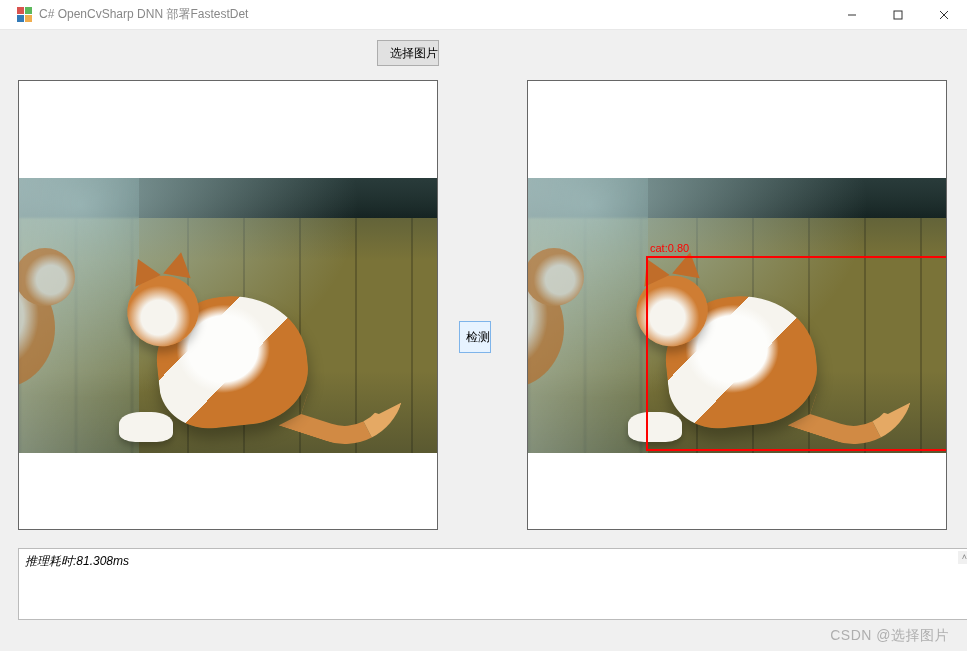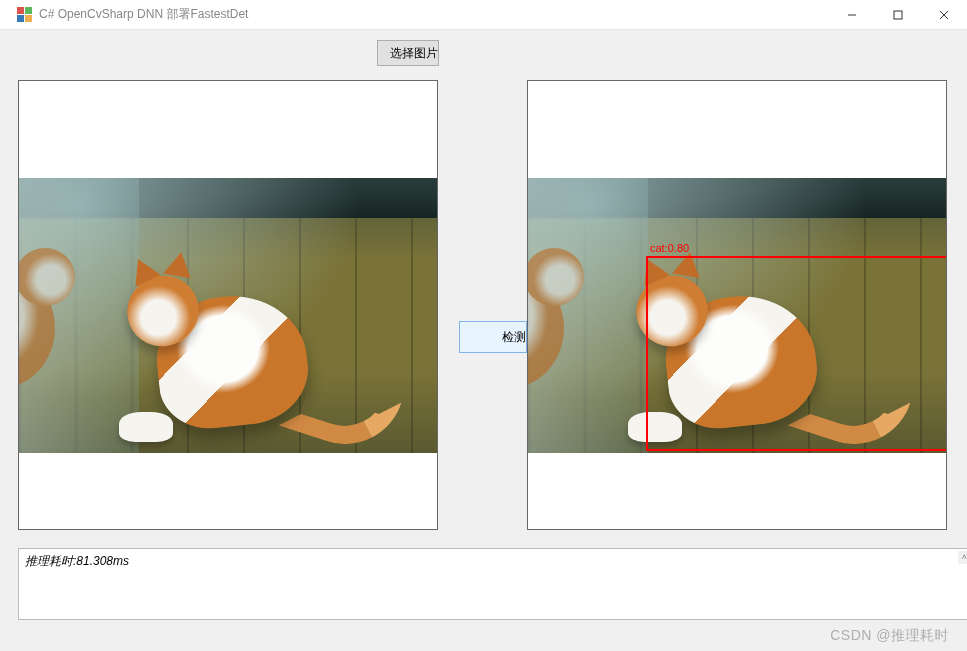--- a/index.html
+++ b/index.html
@@ -63,21 +63,21 @@
     }
     .btn-select {
       position: absolute;
       left: 377px; top: 10px;
       width: 62px; height: 26px;
       line-height: 16px;
     }
     .btn-detect {
       position: absolute;
       left: 459px; top: 291px;
-      width: 68px; height: 32px;
+      width: 32px; height: 32px;
       background: #e7f3ff;
       border: 1px solid #7eb4ea;
       line-height: 22px;
     }
     .imgbox {
       position: absolute;
       border: 1px solid #666;
       background: #fff;
       width: 420px;
       height: 450px;
@@ -297,14 +297,14 @@
         <div class="bbox-label">cat:0.80</div>
       </div>
     </div>
   </div>
 
   <div class="logbox">
     <span>推理耗时:81.308ms</span>
     <div class="scroll-up">˄</div>
   </div>
 
-  <div class="watermark">CSDN @推理耗时</div>
+  <div class="watermark">CSDN @选择图片</div>
 </div>
 
 </body></html>

